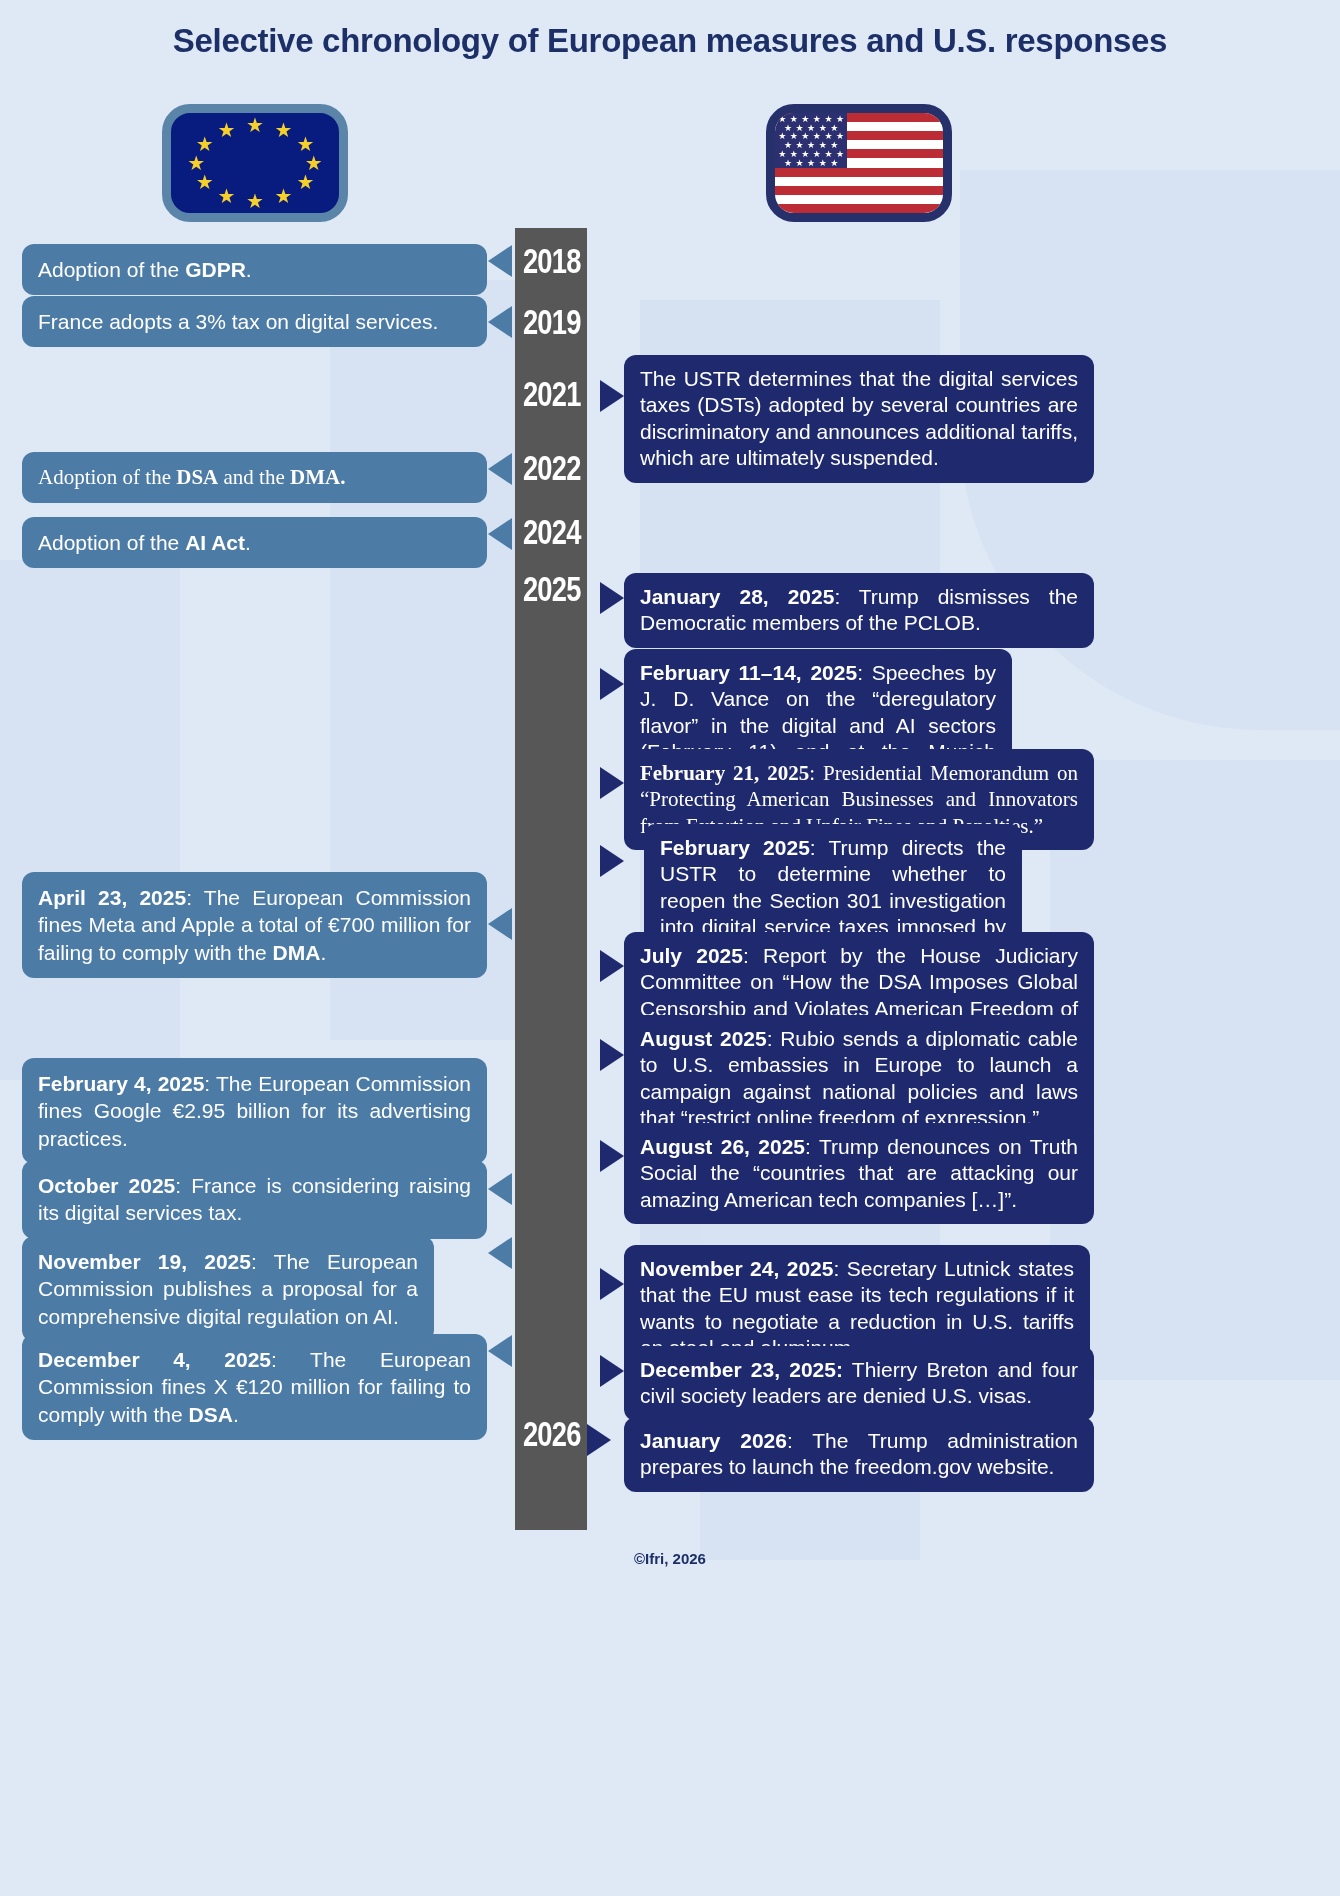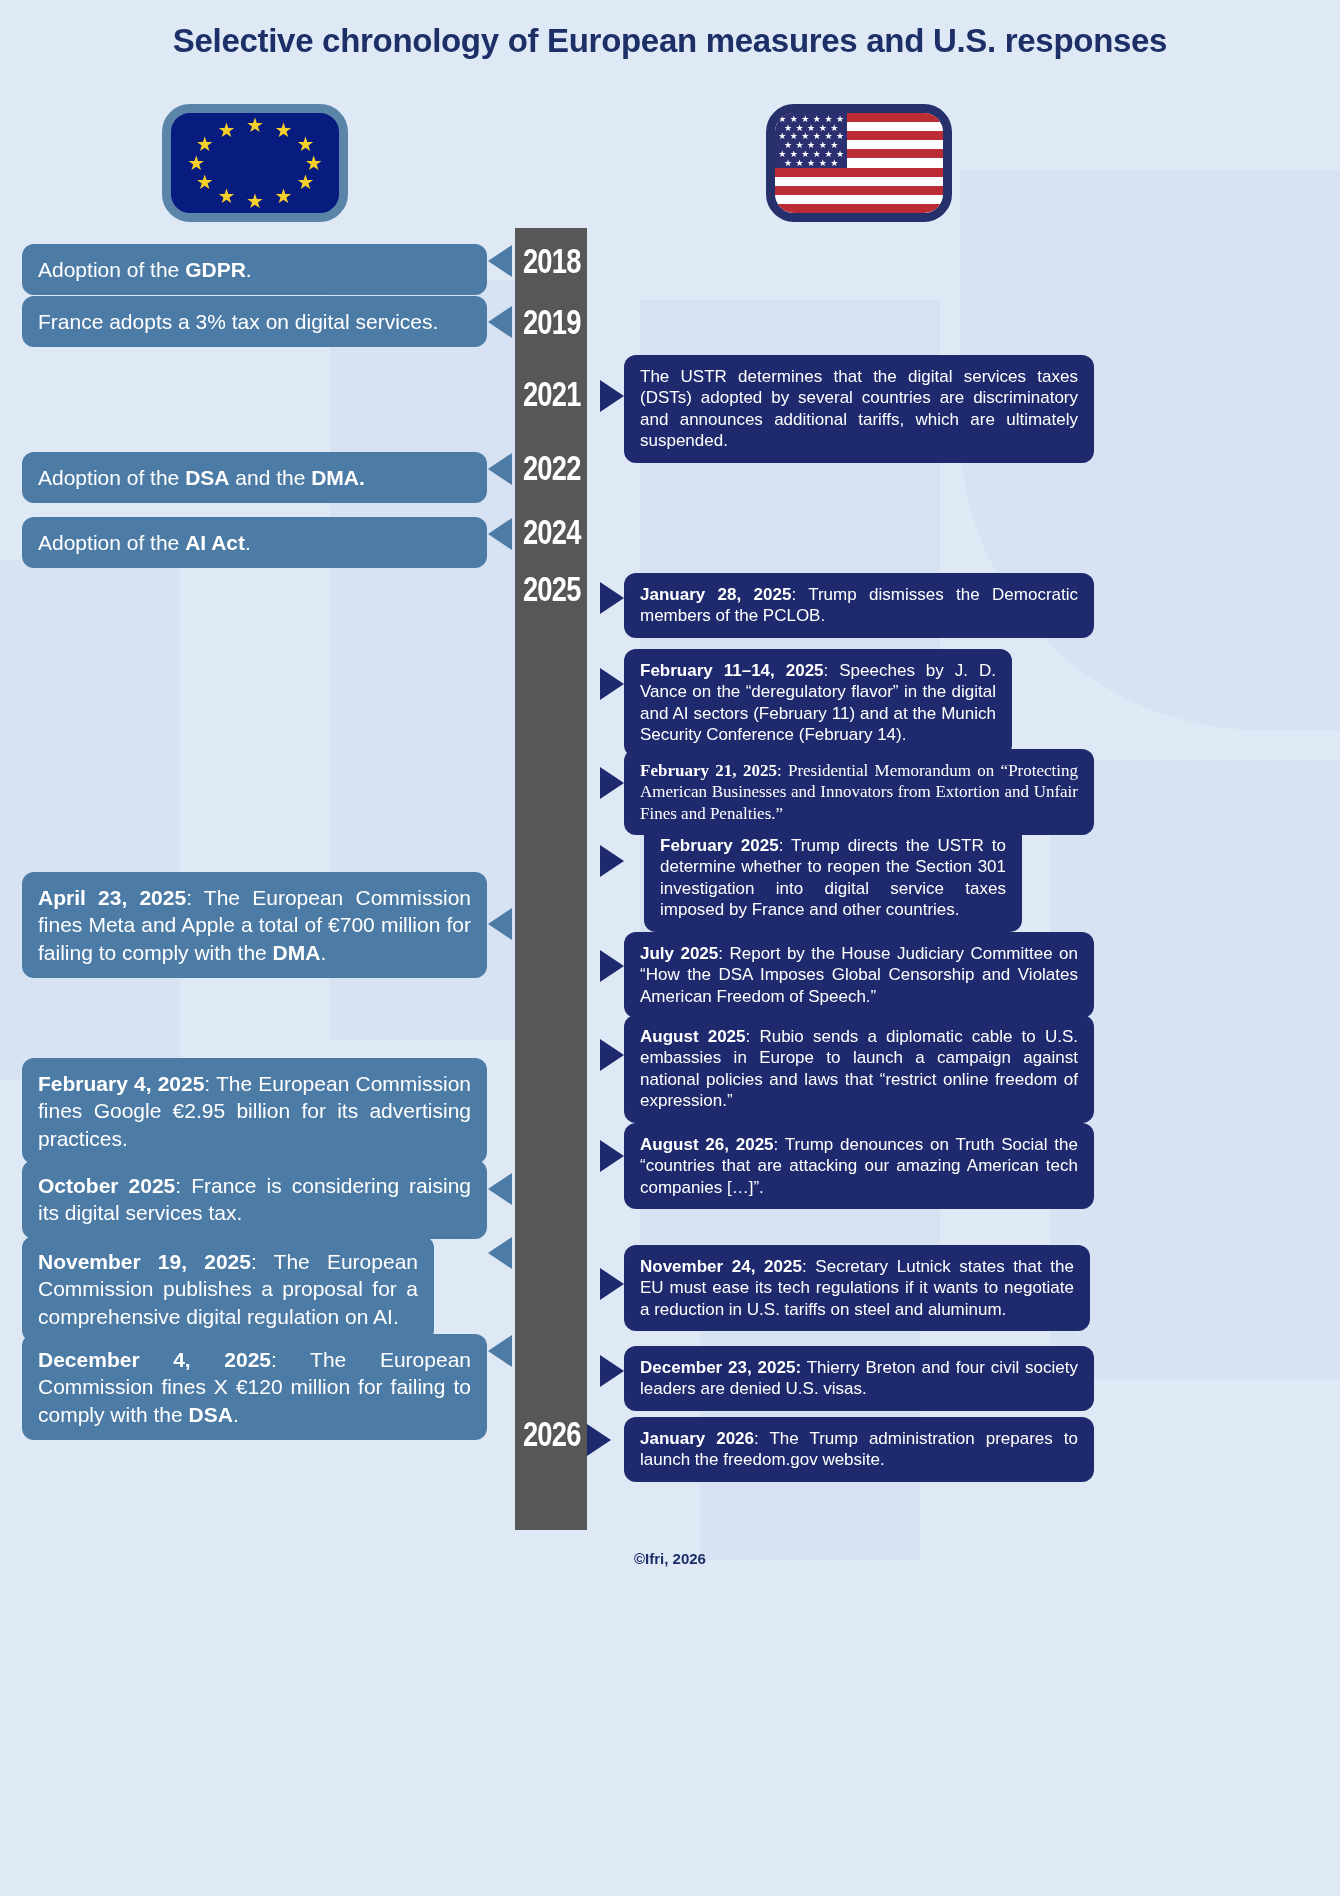--- a/index.html
+++ b/index.html
@@ -104,21 +104,21 @@
     z-index: 3;
   }
 
   
   .us-box {
     position: absolute;
     background: #1f2a6e;
     color: #ffffff;
     border-radius: 12px;
     padding: 11px 16px;
-    font-size: 17px;
+    font-size: 21px;
     line-height: 1.26;
     text-align: justify;
     text-align-last: left;
     z-index: 3;
   }
   .us-box b { font-weight: bold; }
   .us-arrow {
     position: absolute;
     width: 0; height: 0;
     border-top: 16px solid transparent;
@@ -226,21 +226,21 @@
 <div class="eu-box" style="left:22px; top:244px; width:465px;">
   <span>Adoption of the <b>GDPR</b>.</span>
 </div>
 <div class="eu-arrow" style="left:488px; top:245px;"></div>
 
 <div class="eu-box" style="left:22px; top:296px; width:465px;">
   <span>France adopts a 3% tax on digital services.</span>
 </div>
 <div class="eu-arrow" style="left:488px; top:306px;"></div>
 
-<div class="eu-box" style="left:22px; top:452px; width:465px;">
+<div class="eu-box" style="left:22px; top:452px; width:465px;font-family:Liberation Serif, serif;">
   <span>Adoption of the <b>DSA</b> and the <b>DMA.</b></span>
 </div>
 <div class="eu-arrow" style="left:488px; top:453px;"></div>
 
 <div class="eu-box" style="left:22px; top:517px; width:465px;">
   <span>Adoption of the <b>AI Act</b>.</span>
 </div>
 <div class="eu-arrow" style="left:488px; top:518px;"></div>
 
 <div class="eu-box" style="left:22px; top:872px; width:465px;">

